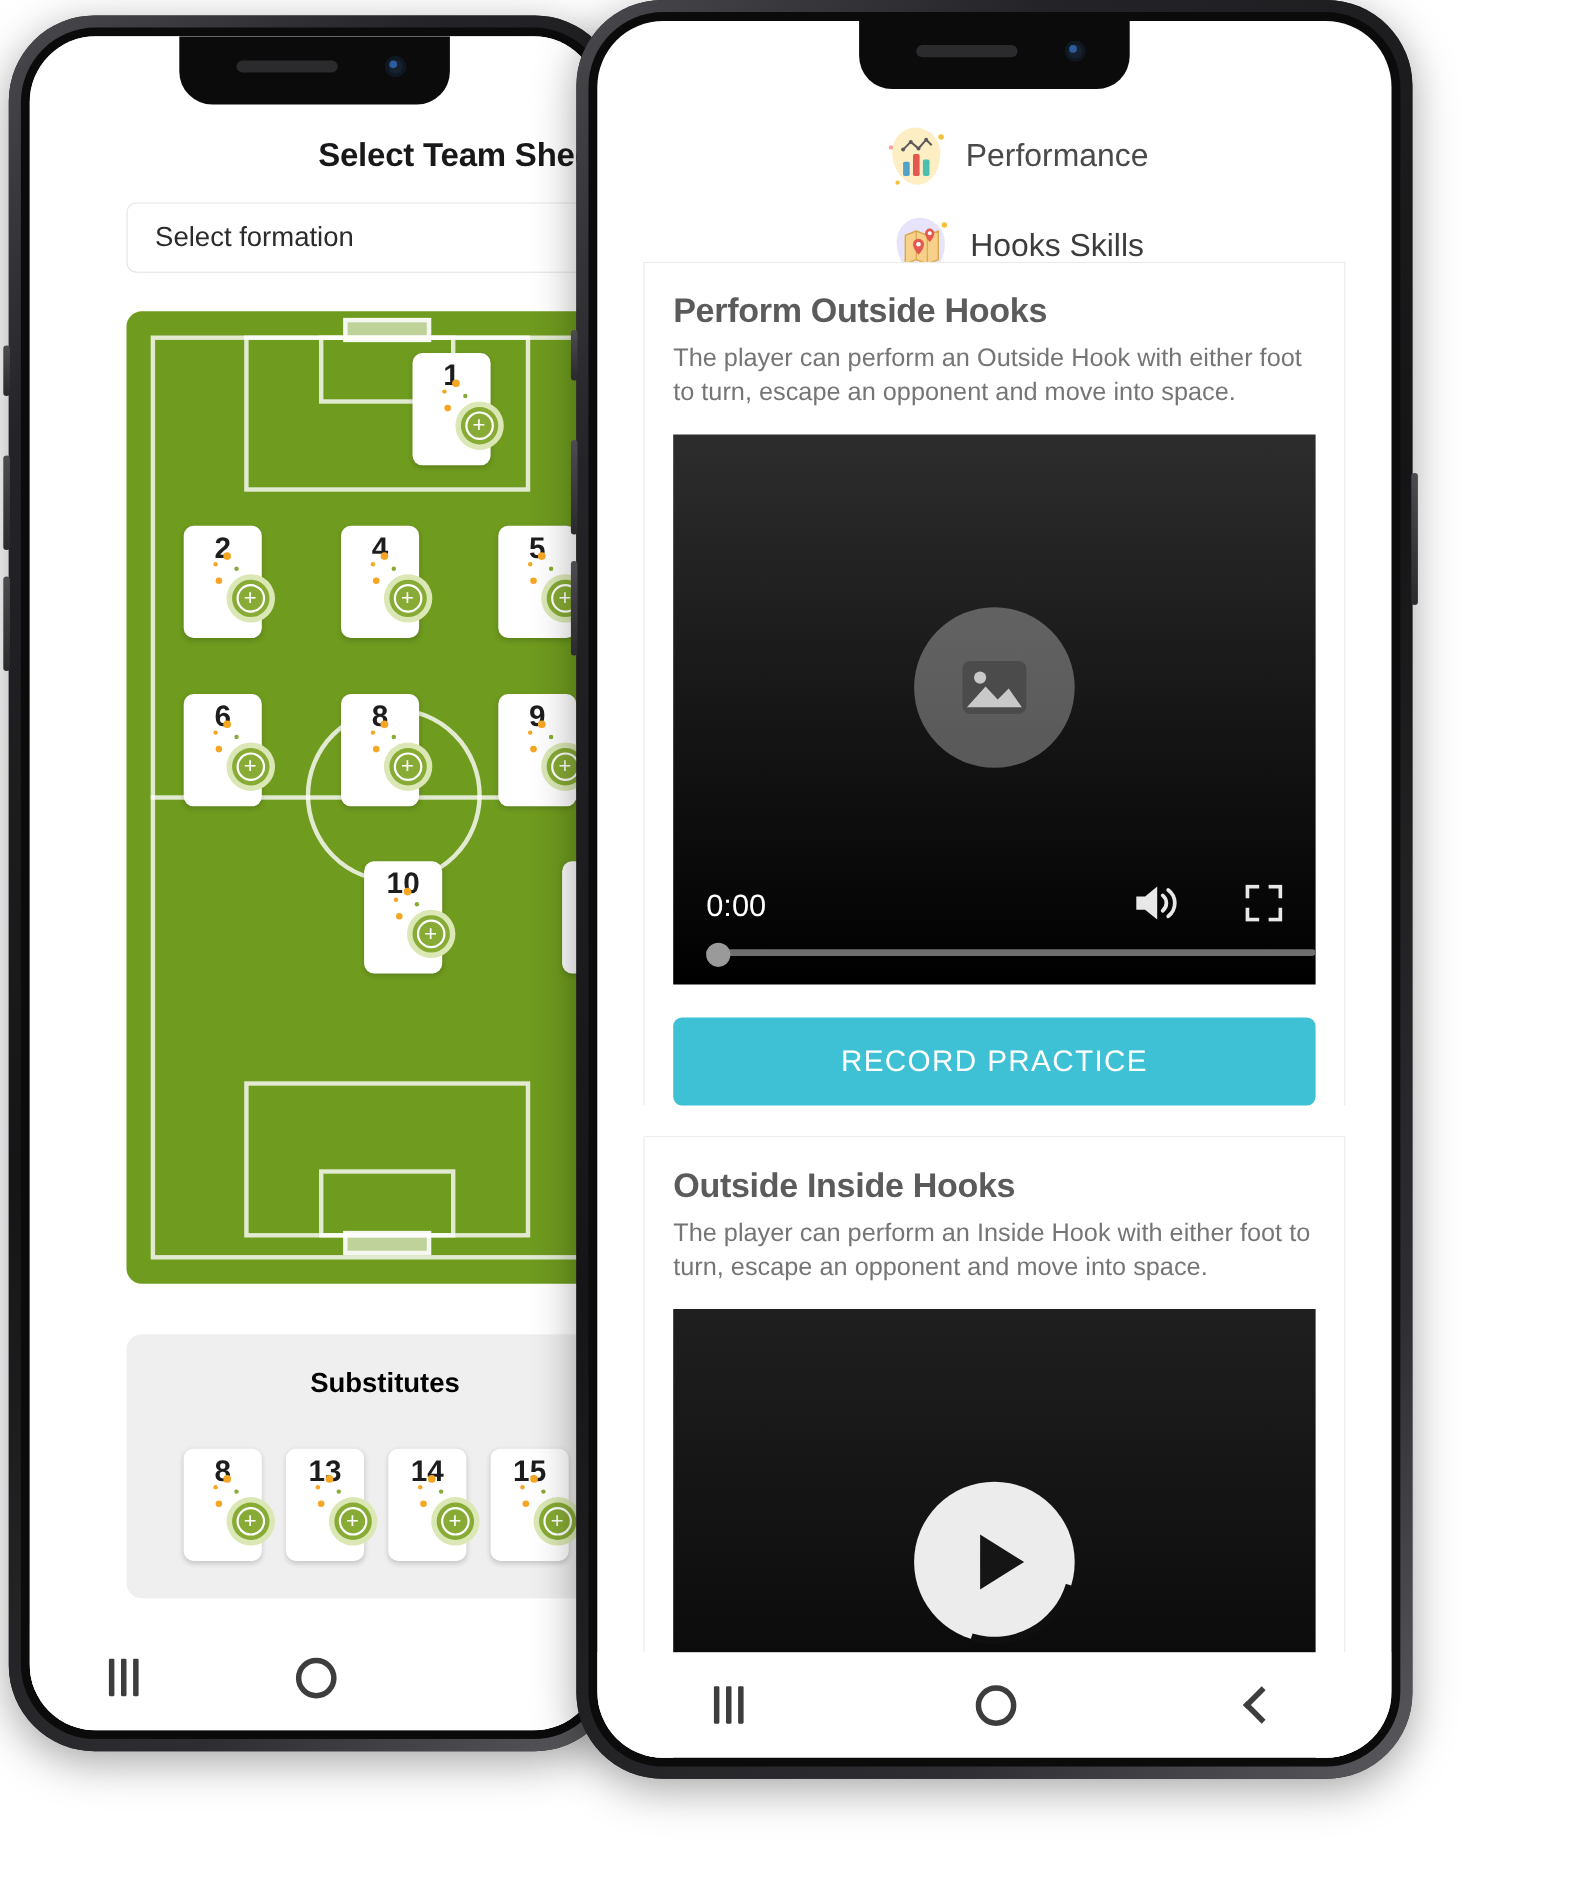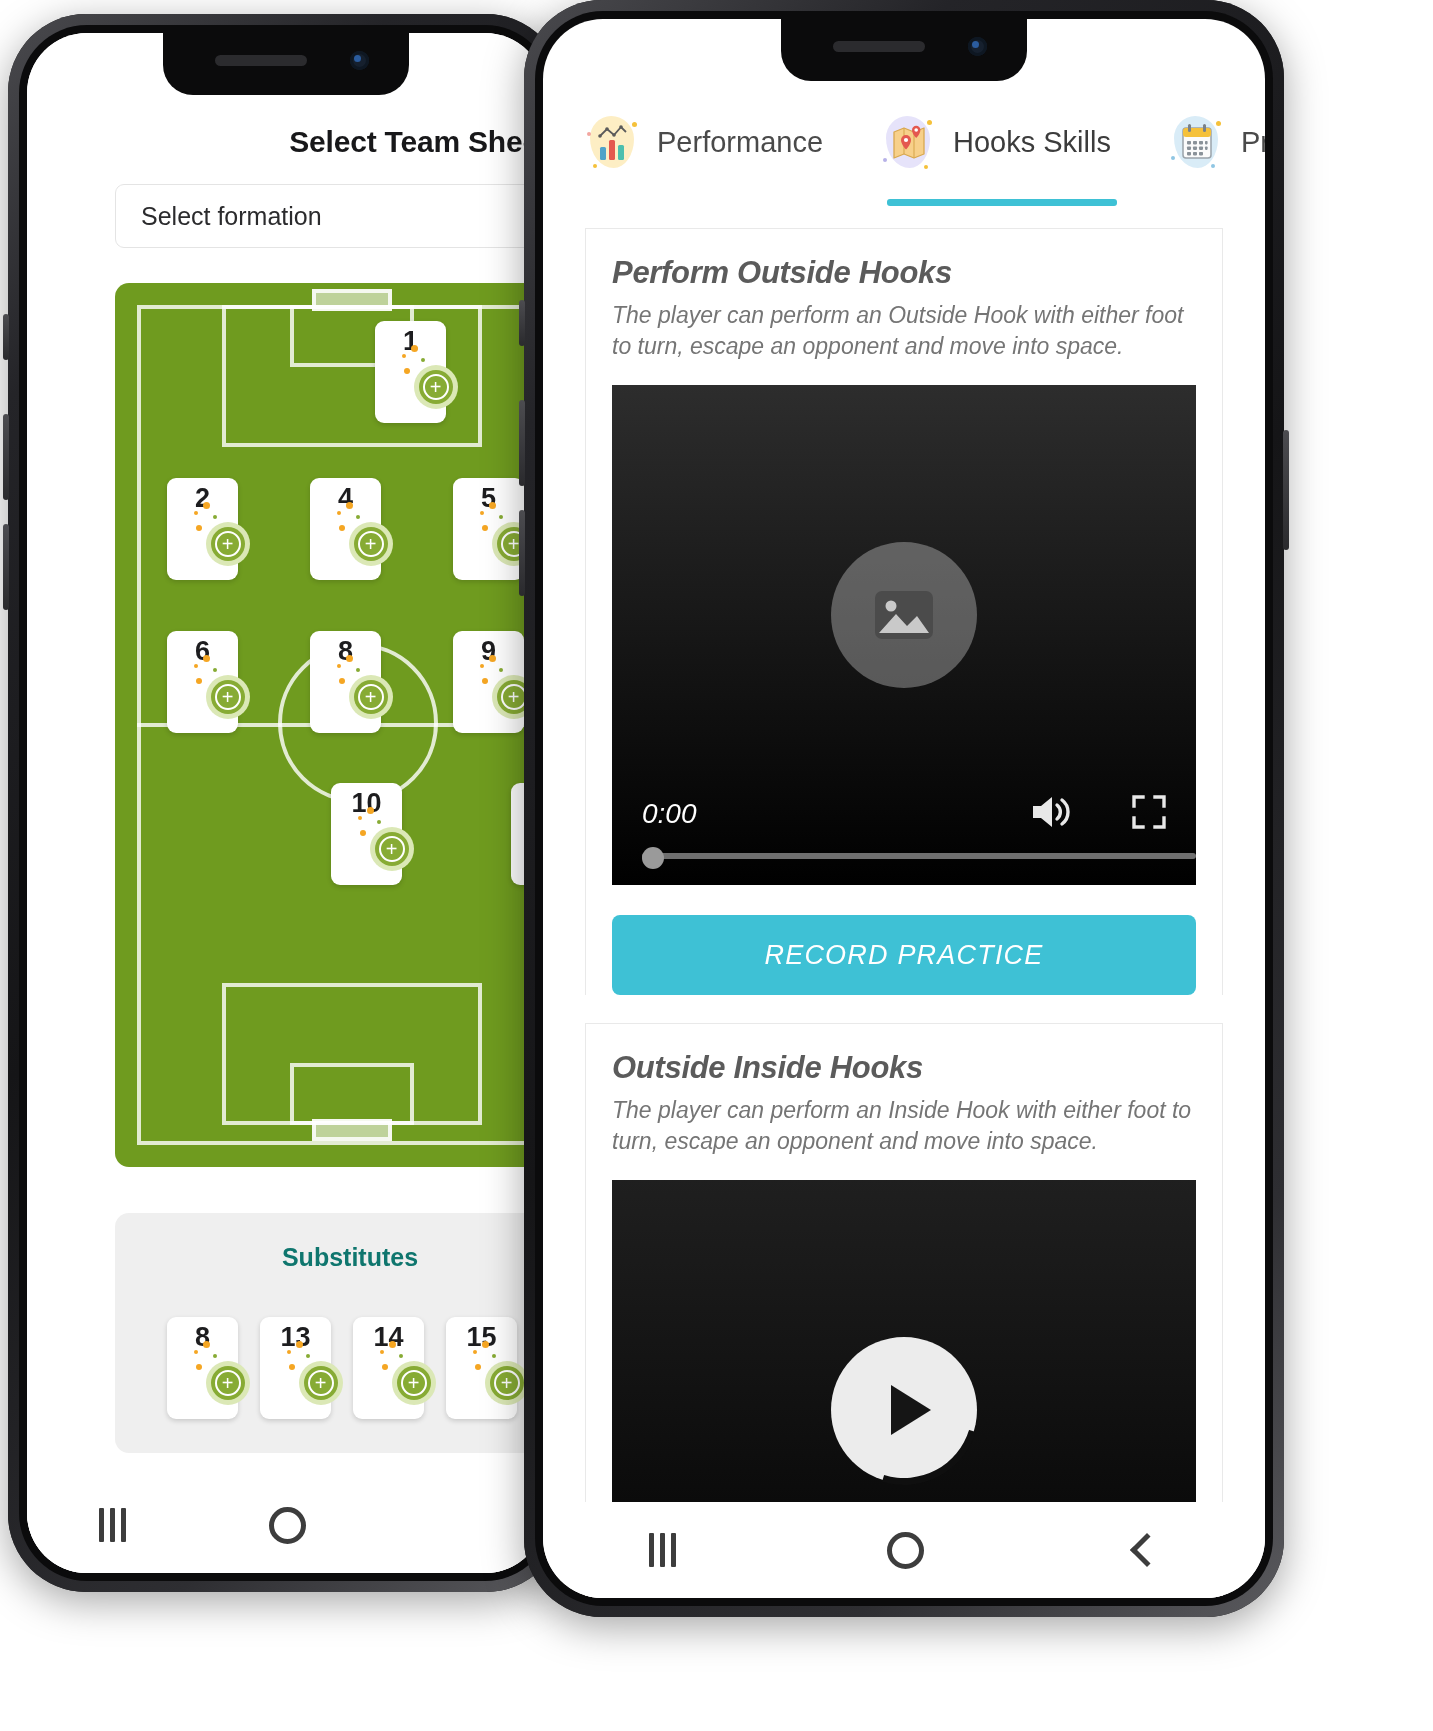--- a/index.html
+++ b/index.html
@@ -103,48 +103,48 @@
   .avatar .dot { position:absolute; border-radius:50%; }
   .d1 { right: 1px; top: 6px; width: 6px; height: 6px; background:#f5a623; }
   .d2 { left: 0px; bottom: 10px; width: 7px; height: 7px; background:#f5a623; }
   .d3 { right: 5px; bottom: 4px; width: 4px; height: 4px; background:#f5a623; }
   .d4 { left: 10px; bottom: 0px; width: 4px; height: 4px; background:#87ab34; }
 
   .subs-panel {
     position: absolute; top: 1180px; left: 88px; width: 470px; height: 240px;
     background: #efefef; border-radius: 14px;
   }
-  .subs-title { text-align: center; font-size: 25px; font-weight: bold; color: #0f766e; padding-top: 30px; transform: translateX(0); }
+  .subs-title { text-align: center; font-size: 25px; font-weight: bold; color: #000000; padding-top: 30px; transform: translateX(0); }
   .subs-row { position: absolute; top: 104px; left: 52px; display: flex; gap: 22px; }
   .subs-row .pcard { position: relative; top: auto; left: auto; }
 
   
   #phone-right { left: 524px; top: 0px; width: 760px; height: 1617px; }
   #phone-right .screen { background: #ffffff; }
 
   .r-tabs {
     position: absolute; top: 95px; left: 0; width: 100%;
     display: flex; align-items: center;
-    padding-left: 42px; gap: 58px;
+    padding-left: 42px; gap: 26px; flex-direction: column;
   }
   .tab { display: flex; align-items: center; gap: 16px; position: relative; flex: 0 0 auto; }
   .tab .tlabel { font-size: 29px; color: #4a4a4a; font-weight: 300; white-space: nowrap; }
   .tab.active .tlabel { color: #3c3c3c; }
   .tab .underline {
     position: absolute; bottom: -36px; left: 6px; right: -6px; height: 7px;
     background: #3ec1d5; border-radius: 3px; display: none;
   }
   .tab.active .underline { display: block; }
 
   .ticon { width: 56px; height: 56px; position: relative; flex: 0 0 auto; }
   .ticon .blob { position:absolute; left:5px; top:2px; width:44px; height:52px; border-radius:48% 52% 46% 54% / 42% 44% 56% 58%; }
   .ticon .sp { position:absolute; border-radius:50%; }
 
   
-  .r-scroll { position: absolute; top: 209px; left: 0; width: 100%; bottom: 0; overflow: hidden; font-style: italic; }
+  .r-scroll { position: absolute; top: 219px; left: 0; width: 100%; bottom: 0; overflow: hidden; }
   .card { margin: 0 42px; background: #fff; border-left: 1px solid #e9e9e9; border-right: 1px solid #e9e9e9; }
   .card.first { border-top: 1px solid #e9e9e9; }
   .card-sep { margin: 0 42px; border-top: 1px solid #e9e9e9; }
   .card-pad { padding: 26px 26px 0 26px; }
   .card h2 { font-size: 31px; font-weight: bold; color: #5b5b5b; letter-spacing: -0.3px; line-height: 1.15; }
   .card p { font-size: 23px; color: #757575; font-weight: 300; line-height: 1.38; margin-top: 9px; }
 
   .video {
     margin: 22px 26px 0 26px;
     height: 500px;

